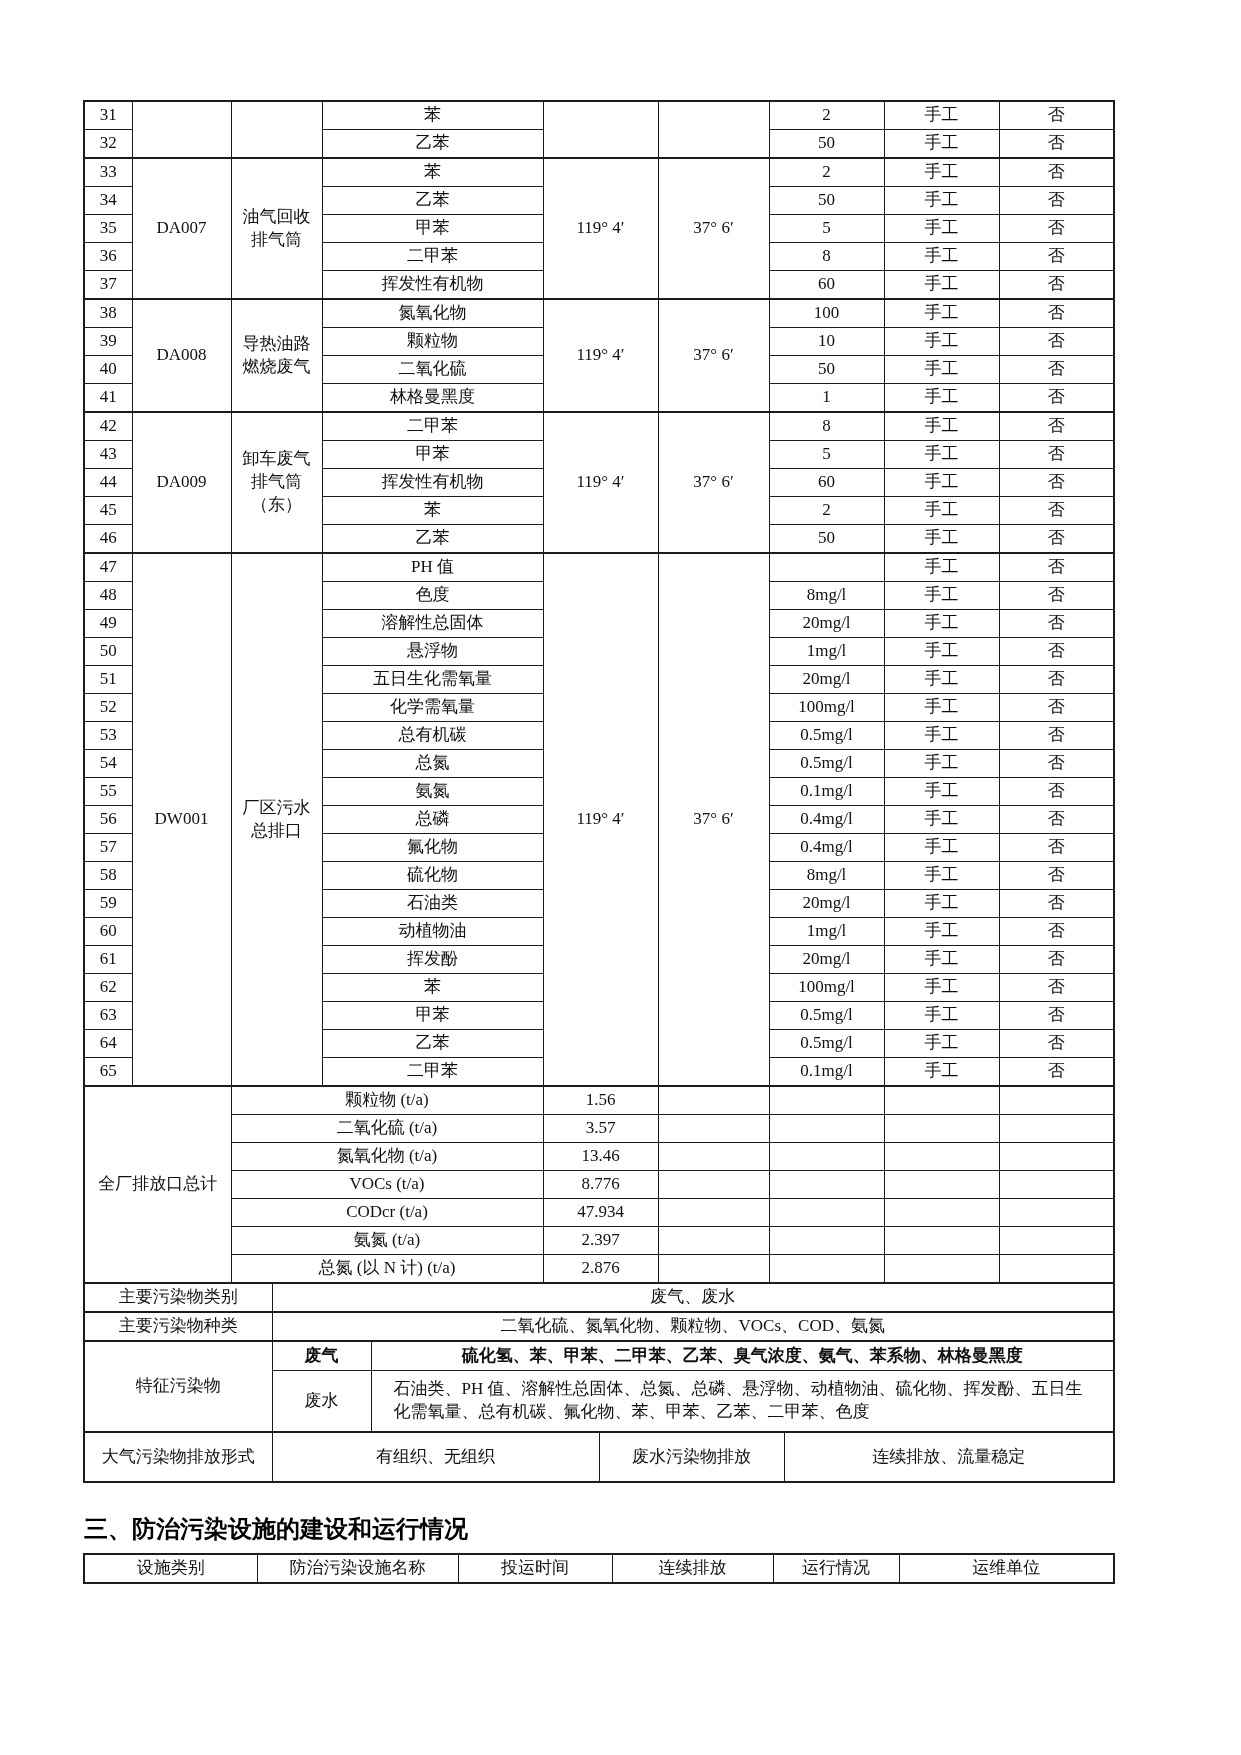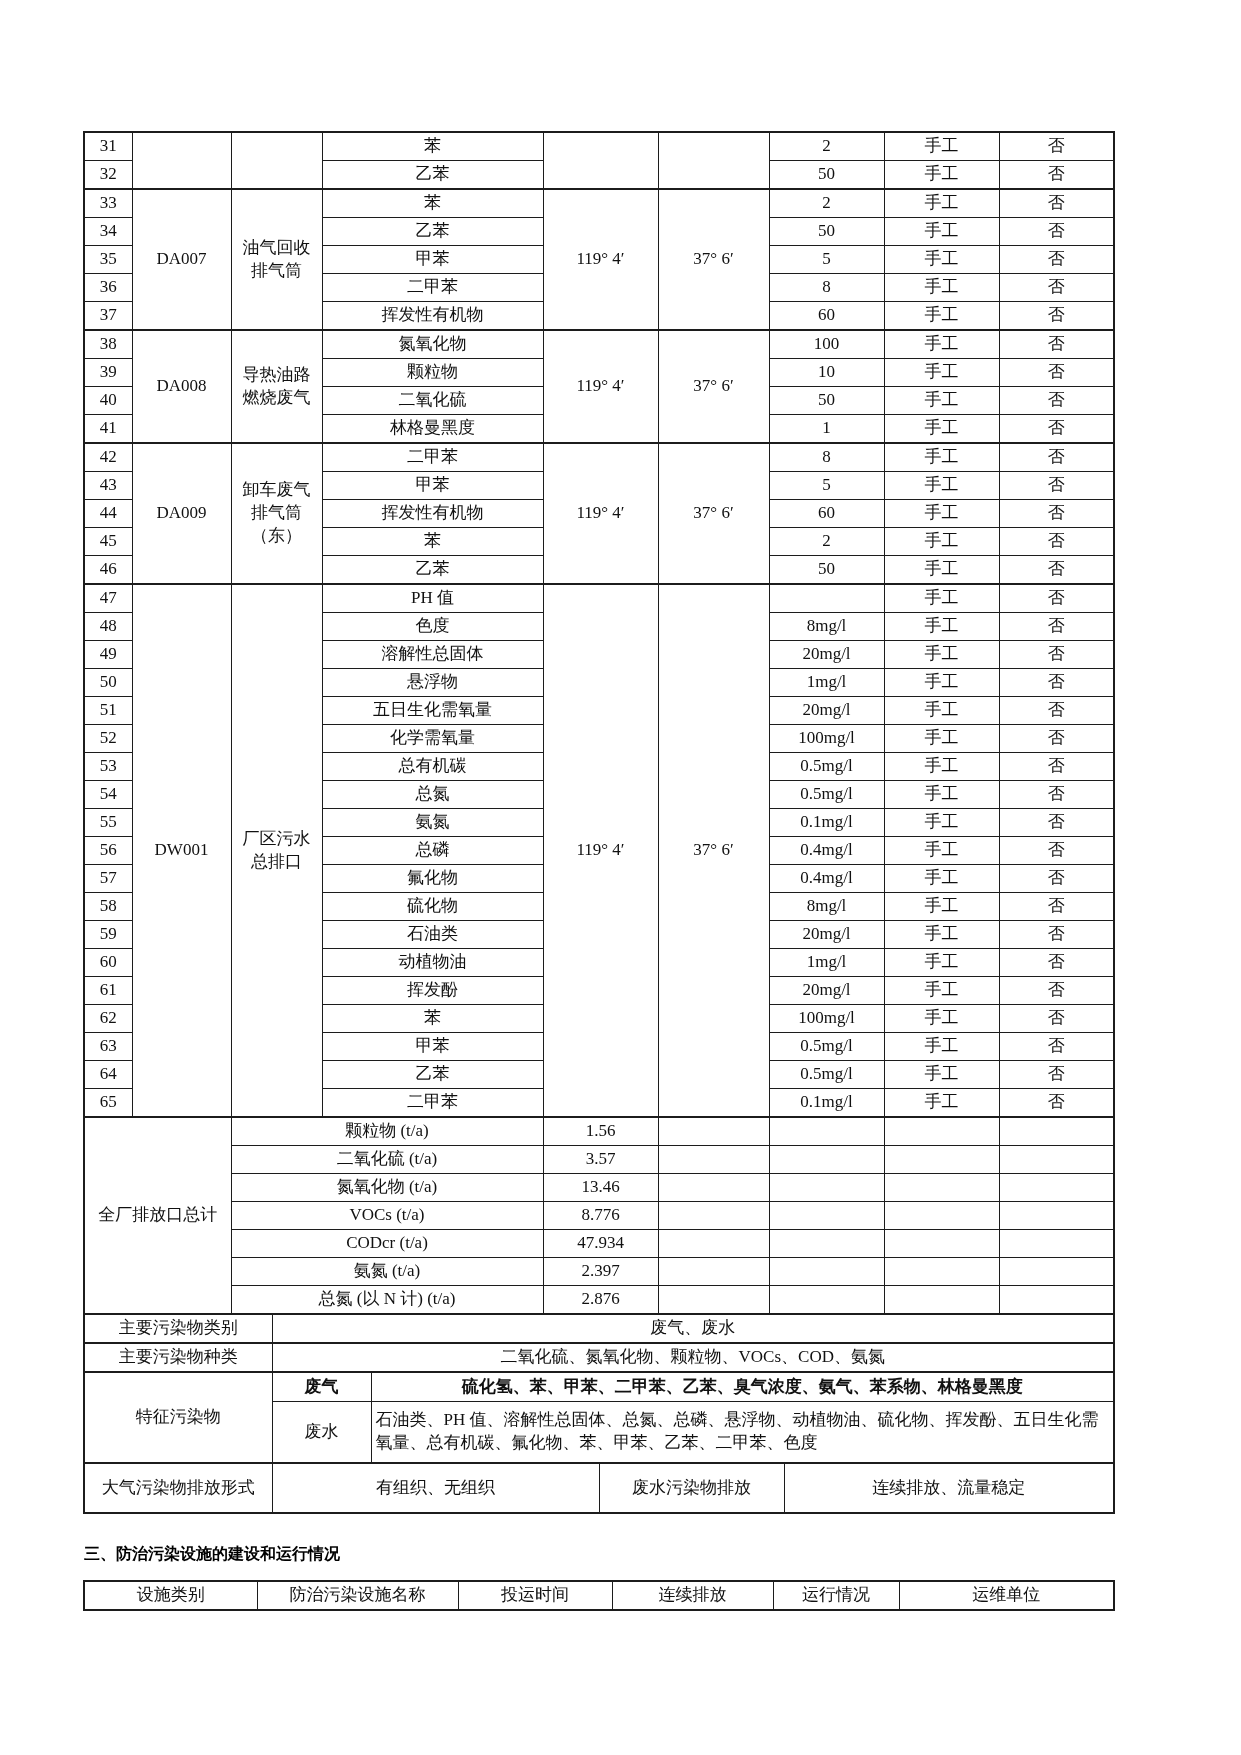--- a/index.html
+++ b/index.html
@@ -4,44 +4,44 @@
 <style>
   html,body{margin:0;padding:0;background:#888;}
   #page{
     position:relative;
     width:1241px;height:1755px;
     background:#ffffff;
     font-family:"Liberation Serif","DejaVu Serif",serif;
     color:#111;
     overflow:hidden;
   }
-  #content{position:absolute;left:83px;top:131px;width:1030px;}
+  #content{position:absolute;left:83px;top:100px;width:1030px;}
   table{border-collapse:collapse;table-layout:fixed;width:1030px;}
   table.frame{border:2px solid #1c1c1c;}
   td{
     border:1px solid #1c1c1c;
     text-align:center;vertical-align:middle;
     font-size:17px;line-height:1.35;
     padding:0 3px;
     overflow:hidden;
     word-break:break-all;
   }
   .mt td{height:27px;}
   tr.grp > td{border-top-width:2px;}
   .bt td{height:27px;}
   .bt td.tall2{height:60px;}
   .bt td.tall1{height:48px;}
   .bt td.sub-tall{height:28px;font-weight:bold;}
-  .bt td.justify-left{text-align:left;padding:0 4px;}
+  .bt td.justify-left{text-align:left;padding:0 22px;}
   .bt{margin-top:-2px;}
   .sec-heading{
-    margin:30px 0 15px 1px;
+    margin:30px 0 8px 1px;
     font-family:Liberation Mono, monospace;
     font-weight:bold;
-    font-size:16px;
+    font-size:24px;
     color:#000;
   }
   .st td{height:27px;margin-left:21px;}
   .num{font-size:17px;}
 </style>
 </head>
 <body>
 
 <div id="page">
   <div id="content">

